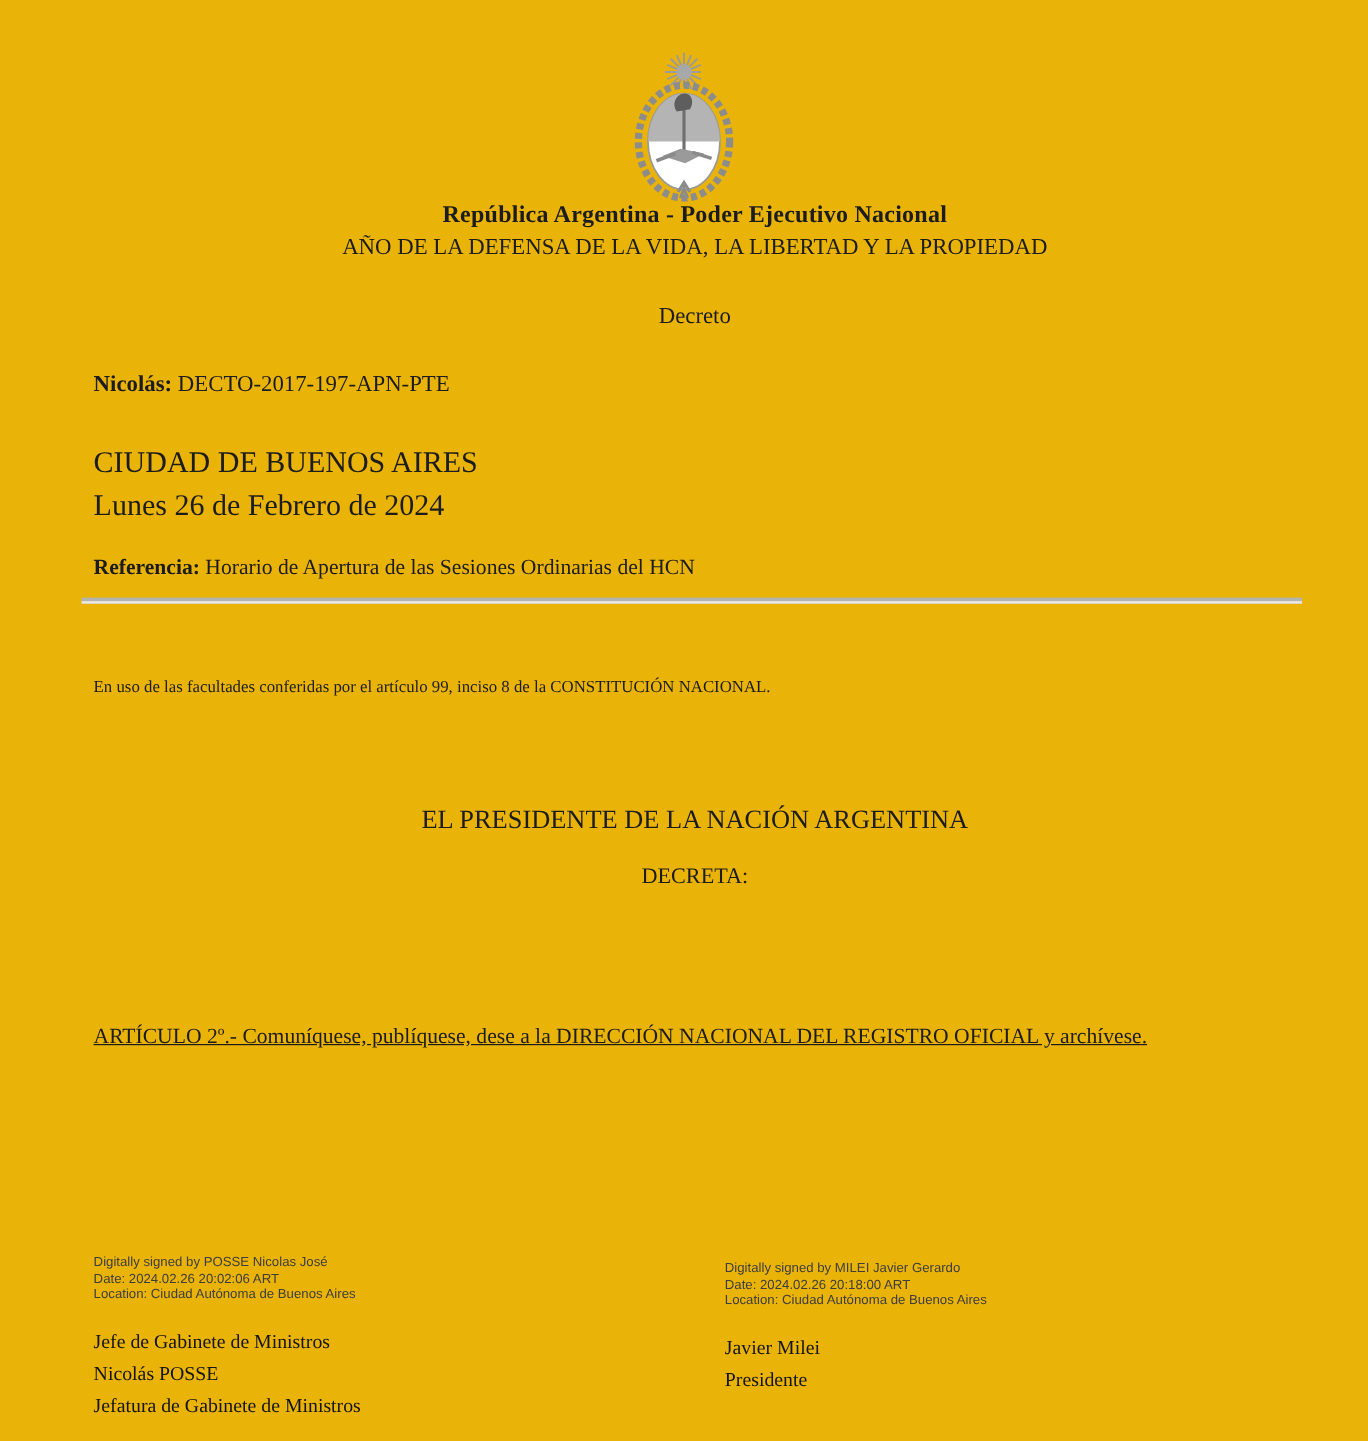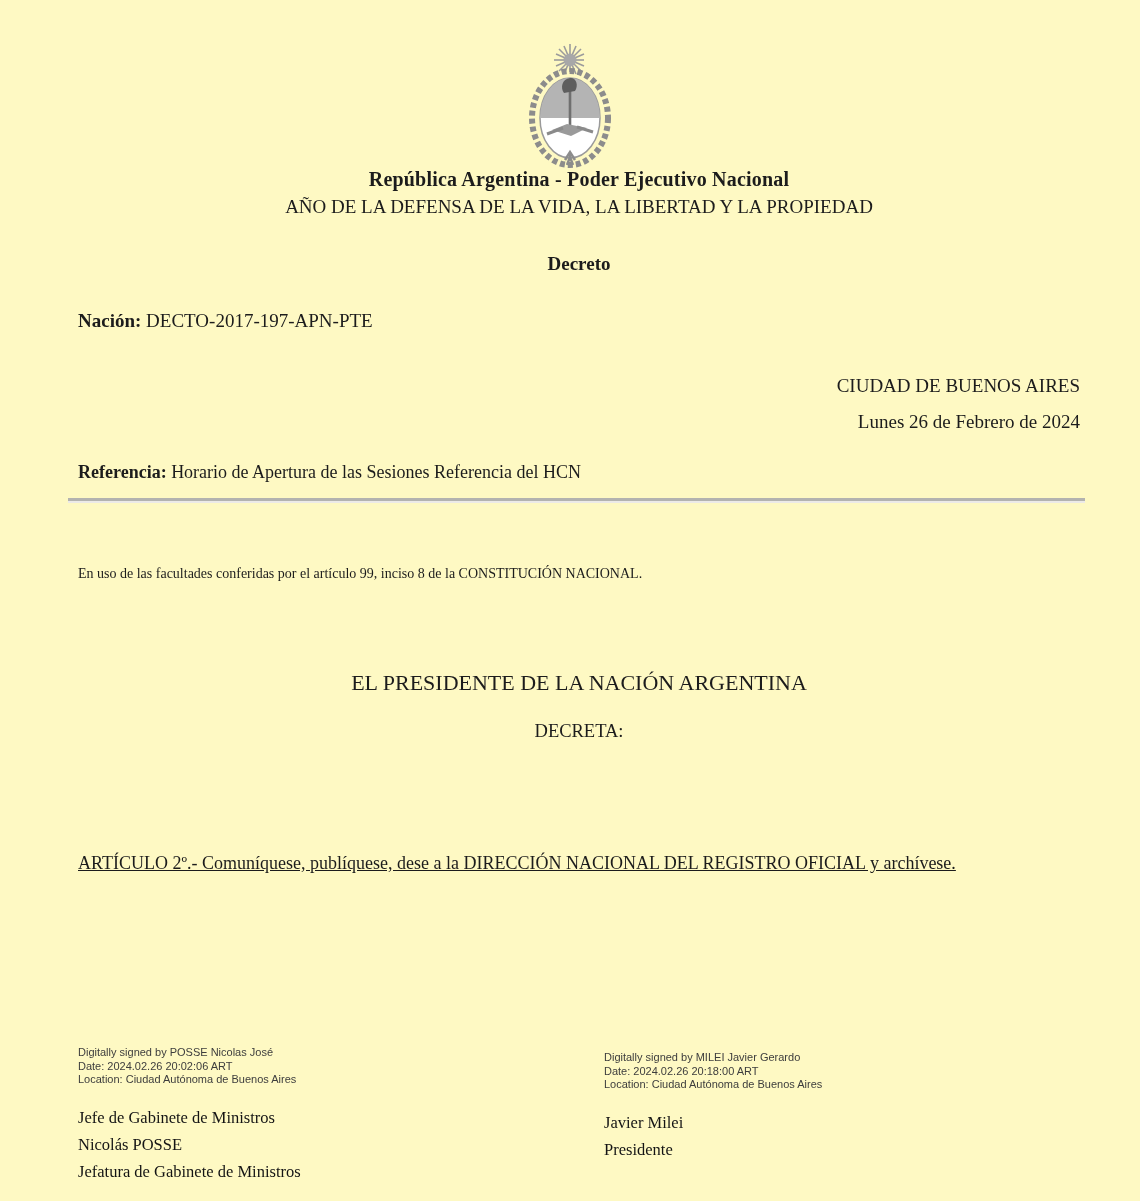--- a/index.html
+++ b/index.html
@@ -1,32 +1,32 @@
 <!DOCTYPE html>
 <html lang="es"><head>
 <meta charset="utf-8">
 <style>
   html,body{margin:0;padding:0;background:#ffffff;}
   .page{
     position:relative;
     width:1140px;height:1201px;
-    background:#fef9c3;
+    background:#eab308;
     font-family:"Liberation Serif", serif;
     color:#1c1c1c;
     overflow:hidden;
   }
   .abs{position:absolute;}
   .center{left:78px;width:1002px;text-align:center;}
   .crest-wrap{left:50%;transform:translateX(-50%);top:42px;width:126px;height:128px;}
   .hline1{top:168px;font-size:20px;font-weight:bold;letter-spacing:.2px;}
   .hline2{top:196px;font-size:19px;}
-  .doctype{top:253px;font-size:19px;font-weight:bold;}
+  .doctype{top:253px;font-size:19px;font-weight:normal;}
   .numero{top:310px;left:78px;width:1002px;font-size:19px;}
   .numero .lbl{font-weight:bold;}
-  .placedate{top:368px;left:78px;width:1002px;text-align:right;font-size:19px;line-height:36px;}
+  .placedate{top:368px;left:78px;width:1002px;font-size:25px;line-height:36px;}
   .referencia{top:462px;left:78px;width:1002px;font-size:18px;}
   .referencia .lbl{font-weight:bold;}
   .rule{top:498px;left:68px;width:1017px;height:3px;background:#b3b3af;border-bottom:2px solid #eceae7;}
   .preamble{top:566px;left:78px;width:1002px;font-size:14px;}
   .authority{top:670px;font-size:22px;}
   .decreta{top:721px;font-size:18.5px;}
   .article{left:78px;width:1002px;font-size:18px;line-height:34px;text-align:justify;}
   .art1{top:766px;}
   .art2{top:846px;text-decoration:underline;}
   .sig{width:360px;}
@@ -70,32 +70,32 @@
 
       <path d="M58,118 L63,110 L68,118 M60,123 L63,115 L66,123" stroke="#8c8c8c" stroke-width="2.5" fill="none"></path>
     </svg>
   </div>
 
   <div class="abs center hline1">República Argentina - Poder Ejecutivo Nacional</div>
   <div class="abs center hline2">AÑO DE LA DEFENSA DE LA VIDA, LA LIBERTAD Y LA PROPIEDAD</div>
   <div class="abs center doctype">Decreto</div>
 
   <div class="abs numero">
-    <span class="lbl">Nación:</span>
+    <span class="lbl">Nicolás:</span>
     <span>DECTO-2017-197-APN-PTE</span>
   </div>
 
   <div class="abs placedate">
     <div>CIUDAD DE BUENOS AIRES</div>
     <div>Lunes 26 de Febrero de 2024</div>
   </div>
 
   <div class="abs referencia">
     <span class="lbl">Referencia:</span>
-    <span>Horario de Apertura de las Sesiones Referencia del HCN</span>
+    <span>Horario de Apertura de las Sesiones Ordinarias del HCN</span>
   </div>
 
   <div class="abs rule"></div>
 
   <div class="abs preamble">En uso de las facultades conferidas por el artículo 99, inciso 8 de la CONSTITUCIÓN NACIONAL.</div>
 
   <div class="abs center authority">EL PRESIDENTE DE LA NACIÓN ARGENTINA</div>
   <div class="abs center decreta">DECRETA:</div>
 
   <div class="abs article art2">ARTÍCULO 2º.- Comuníquese, publíquese, dese a la DIRECCIÓN NACIONAL DEL REGISTRO OFICIAL y archívese.</div>

